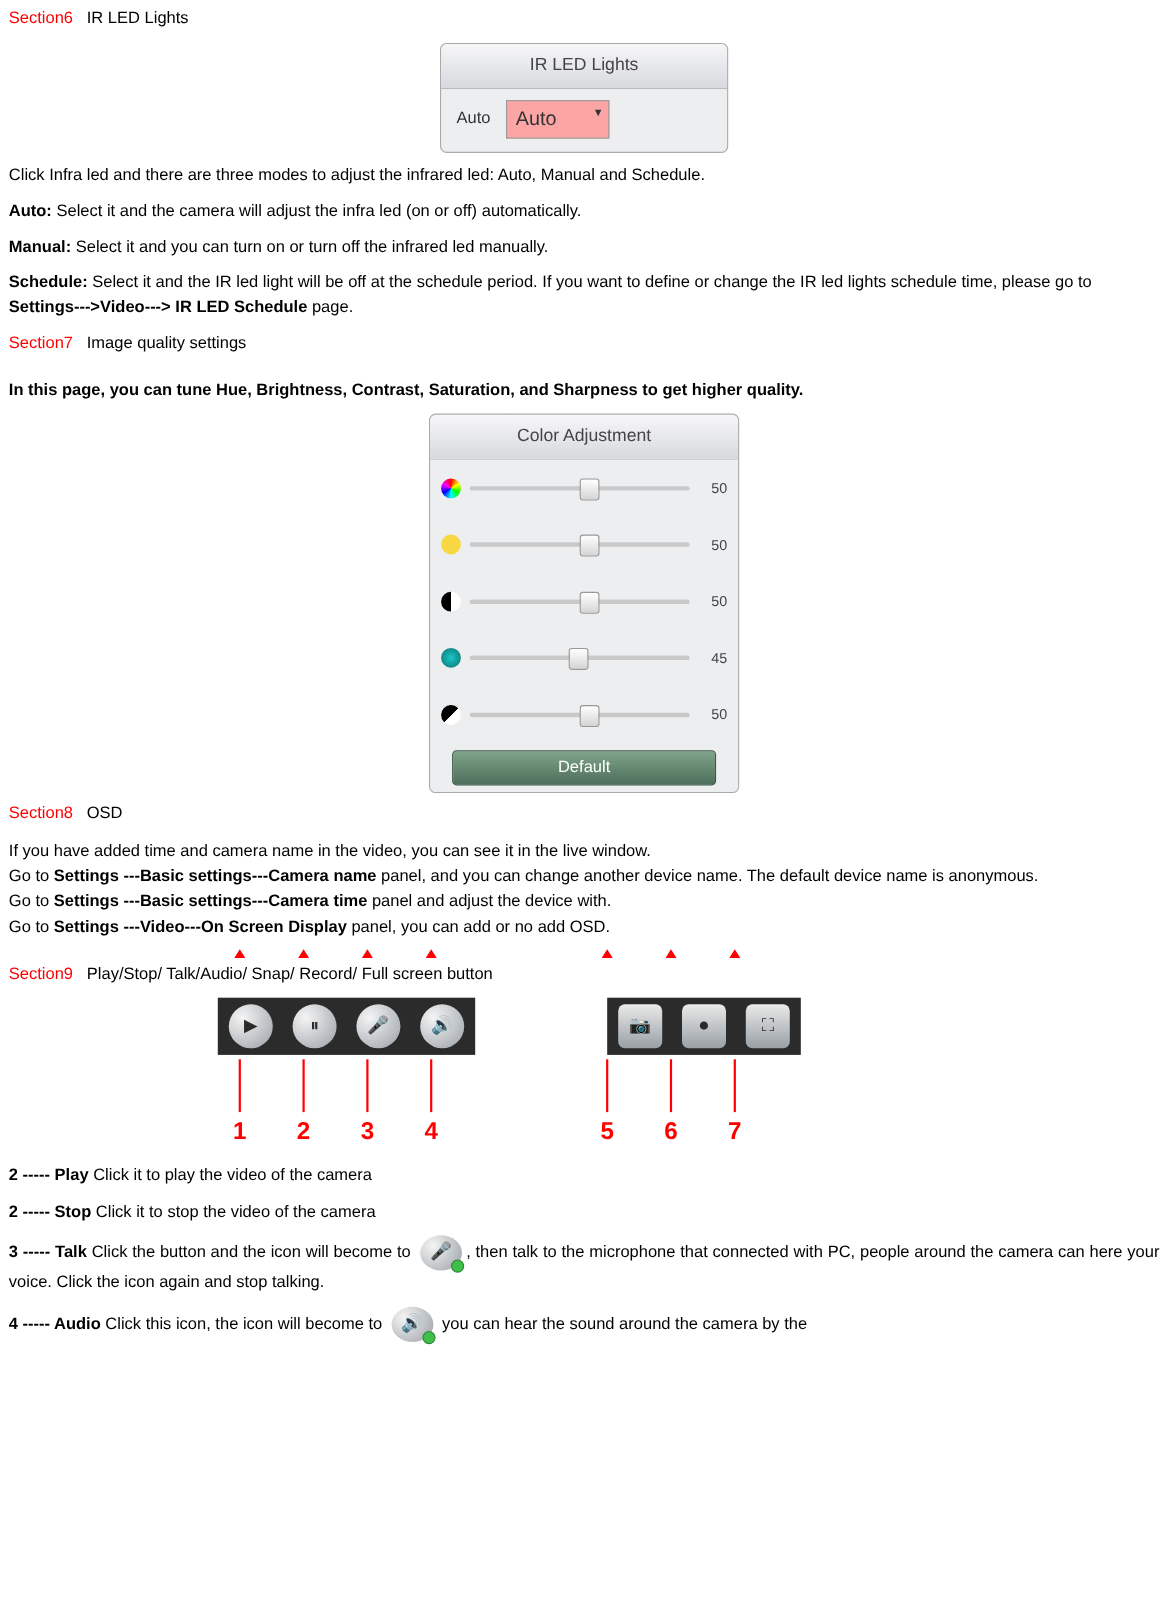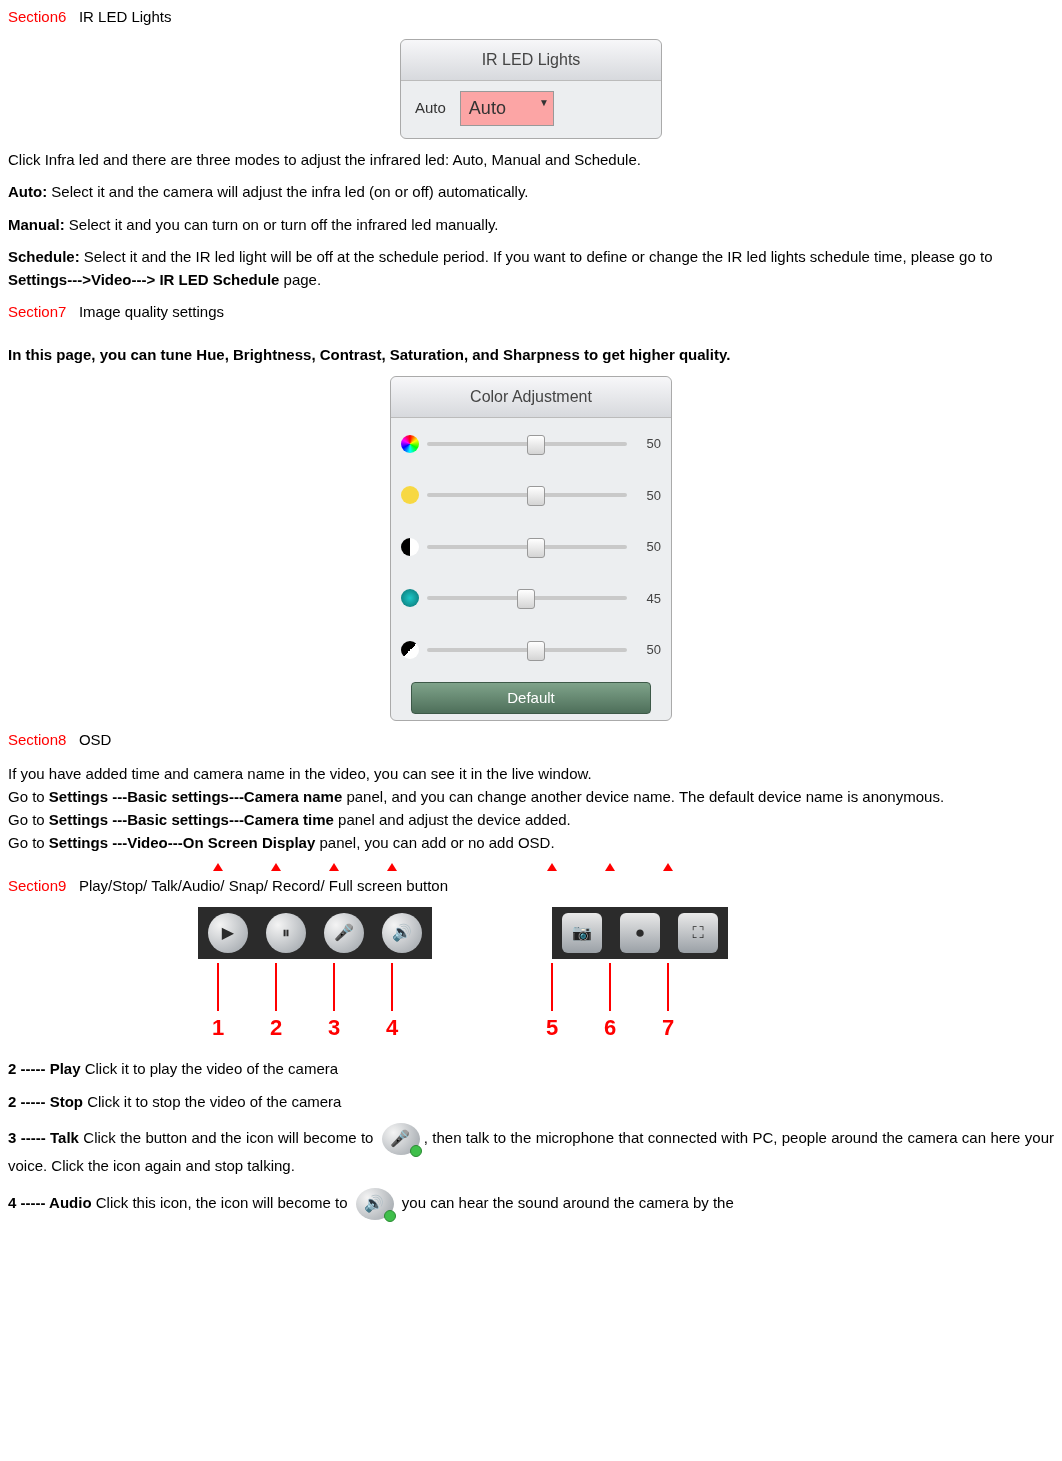--- a/index.html
+++ b/index.html
@@ -265,21 +265,21 @@
   </div>
 </div>
 
 <p class="section-title" style="margin-top:8px;">
   <span class="red">Section8</span>&nbsp;&nbsp;
   <span>OSD</span>
 </p>
 <div style="line-height:1.55;">
   <span>If you have added time and camera name in the video, you can see it in the live window.</span><br>
   <span>Go to </span><span class="bold">Settings ---Basic settings---Camera name</span><span> panel, and you can change another device name. The default device name is anonymous.</span><br>
-  <span>Go to </span><span class="bold">Settings ---Basic settings---Camera time</span><span> panel and adjust the device added.</span><br>
+  <span>Go to </span><span class="bold">Settings ---Basic settings---Camera time</span><span> panel and adjust the device with.</span><br>
   <span>Go to </span><span class="bold">Settings ---Video---On Screen Display</span><span> panel, you can add or no add OSD.</span>
 </div>
 
 <p class="section-title" style="margin-top:20px;">
   <span class="red">Section9</span>&nbsp;&nbsp;
   <span>Play/Stop/ Talk/Audio/ Snap/ Record/ Full screen button</span>
 </p>
 
 <div class="strip-wrap">
   <div class="strip">

